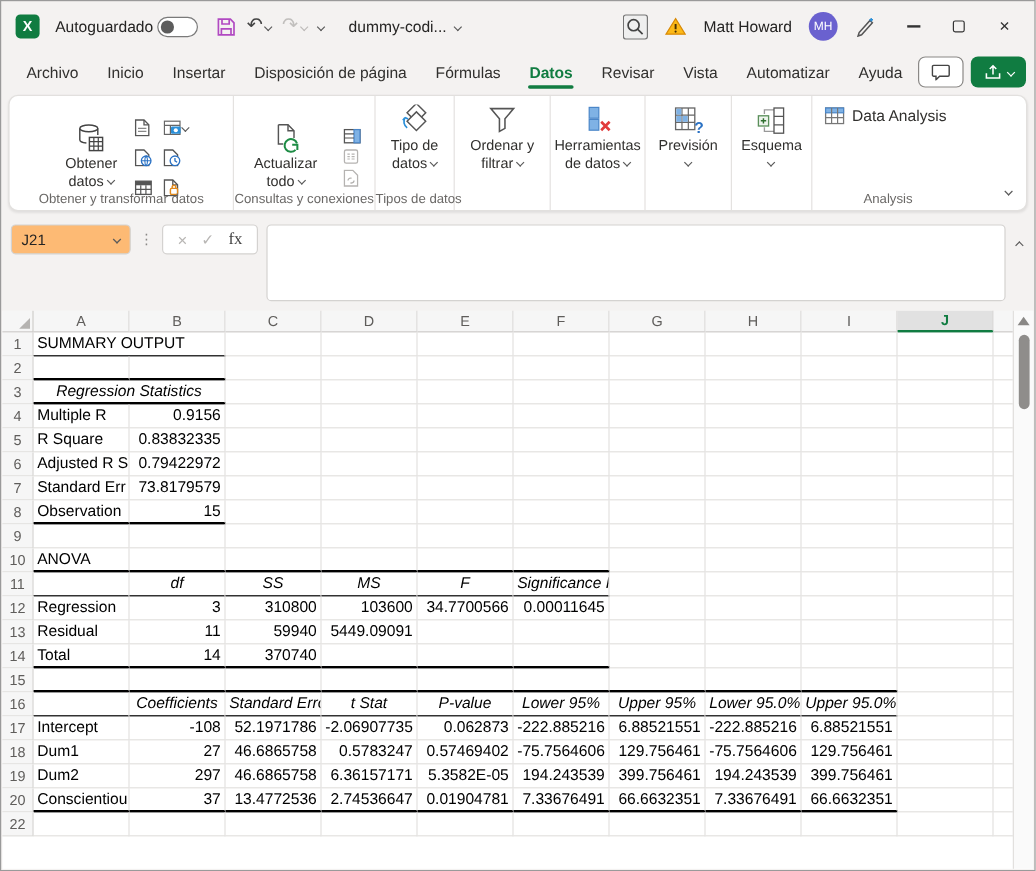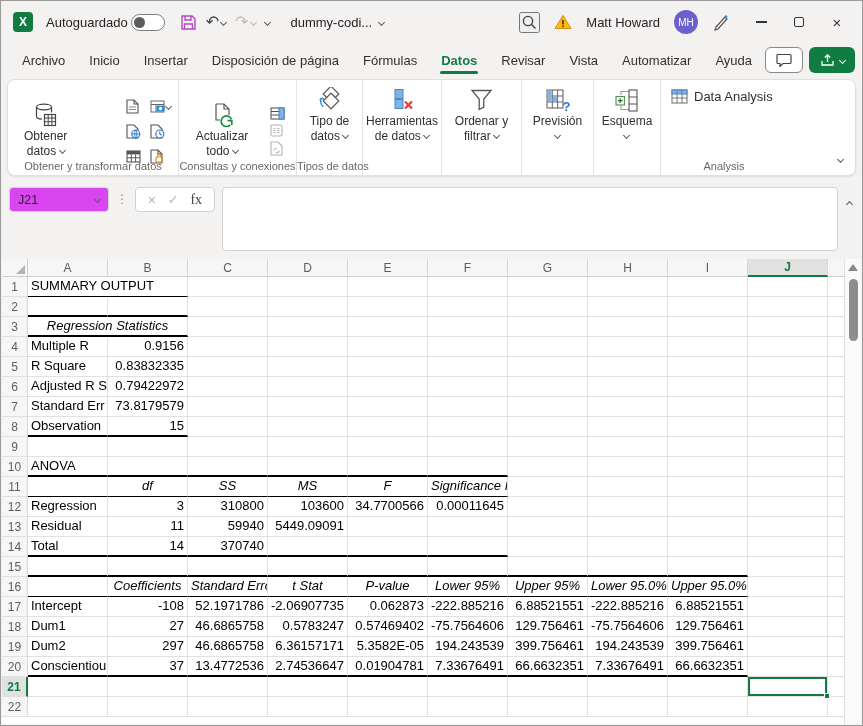--- a/index.html
+++ b/index.html
@@ -37,33 +37,33 @@
   .comment-btn{width:38px;height:26px;border:1px solid #8a8886;border-radius:6px;background:#fff;display:flex;align-items:center;justify-content:center}
   .share-btn{width:46px;height:26px;border:none;border-radius:6px;background:#107c41;display:flex;align-items:center;justify-content:center;gap:5px}
 
   
   .ribbon-wrap{padding:2px 6px 5px 6px}
   .ribbon{background:#fff;border:1px solid #e2e0de;border-radius:8px;box-shadow:0 1px 2px rgba(0,0,0,.08);height:97px;display:flex;position:relative}
   .rgroup{border-right:1px solid #e4e2e0;display:flex;flex-direction:column;align-items:center;padding-top:5px;position:relative}
   .rgroup .glabel{position:absolute;bottom:3px;left:0;right:0;text-align:center;font-size:11px;color:#6a6866;white-space:nowrap}
   .bigbtn{display:flex;flex-direction:column;align-items:center;background:none;border:none;cursor:pointer;padding:2px 6px}
   .bigbtn .lbl{font-size:12px;color:#31302e;line-height:15px;white-space:nowrap;text-align:center}
-  .g1{width:171px;flex-direction:row;justify-content:space-between;padding-left:10px;gap:8px}
+  .g1{width:187px;flex-direction:row;justify-content:center;padding-left:10px;gap:8px}
   .smallgrid{display:grid;grid-template-columns:24px 28px;grid-auto-rows:25px;margin-top:2px}
   .sbtn{background:none;border:none;display:flex;align-items:center;justify-content:flex-start;gap:1px;cursor:pointer}
   .g2{width:118px;flex-direction:row;justify-content:center;gap:16px}
   .smallcol{display:flex;flex-direction:column;gap:4px;margin-top:3px}
   .g3{width:66px}.g4{width:80px}.g5{width:79px}.g6{width:72px}.g7{width:67px}
   .g8{width:126px;align-items:flex-start;padding-left:10px}
   .da-btn{display:flex;align-items:center;gap:6px;background:none;border:none;font-size:13px;color:#31302e;margin-top:4px}
   .ribbon-collapse{position:absolute;right:12px;bottom:8px;background:none;border:none}
 
   
   .fbar{height:80px;display:flex;align-items:flex-start;padding:6px 8px 0 8px;gap:7px;position:relative}
-  .namebox{width:100px;height:25px;background:#d946ef;border:1px solid #d4d2d0;border-radius:4px;display:flex;align-items:center;padding:0 8px;gap:4px}
+  .namebox{width:100px;height:25px;background:#fdba74;border:1px solid #d4d2d0;border-radius:4px;display:flex;align-items:center;padding:0 8px;gap:4px}
   .namebox .ref{flex:1;font-size:12.5px;color:#252423}
   .vdots{color:#8a8886;font-size:12px;line-height:25px}
   .fxbox{width:80px;height:25px;background:#fff;border:1px solid #d4d2d0;border-radius:4px;display:flex;align-items:center;justify-content:space-around;padding:0 6px}
   .fxbox .x{color:#b8b6b4;font-size:14px}
   .fxbox .ck{color:#b8b6b4;font-size:13px}
   .fxbox .fx{font-family:"Liberation Serif",serif;font-size:14px;color:#444}
   .finput{flex:1;height:64px;background:#fff;border:1px solid #d4d2d0;border-radius:4px;margin-right:16px;font:13px "Liberation Sans",sans-serif;padding:3px 6px;resize:none;outline:none}
   .fcollapse{position:absolute;right:10px;top:12px;background:none;border:none}
 
   
@@ -290,40 +290,40 @@
           <rect x="9.5" y="1.5" width="11" height="11" transform="rotate(45 15 7)" fill="#fff" stroke="#555" stroke-width="1.2"></rect>
           <rect x="9.5" y="8.5" width="11" height="11" transform="rotate(45 15 14)" fill="#fff" stroke="#555" stroke-width="1.2"></rect>
           <path d="M5.5 11a6.5 6.5 0 0 0 1.8 8.6M5.5 11l-1.8 2.2M5.5 11l2.6 1.2" fill="none" stroke="#2b8fd8" stroke-width="1.4"></path>
         </svg>
         <span class="lbl">Tipo de</span>
         <span class="lbl"><span>datos</span> <span class="chev"></span></span>
       </button>
       <div class="glabel">Tipos de datos</div>
     </div>
 
-    <div class="rgroup g5">
-      <button class="bigbtn">
-        <svg width="27" height="27" viewBox="0 0 27 27">
-          <rect x="6" y="2.5" width="8" height="9" fill="#7fb2e5" stroke="#4a86c8" stroke-width="1"></rect>
-          <rect x="6" y="12.5" width="8" height="9" fill="#7fb2e5" stroke="#4a86c8" stroke-width="1"></rect>
-          <path d="M16 14.5l7 7M23 14.5l-7 7" stroke="#e23b3b" stroke-width="2.2"></path>
-        </svg>
-        <span class="lbl">Herramientas</span>
-        <span class="lbl"><span>de datos</span> <span class="chev"></span></span>
-      </button>
-      <div class="glabel"></div>
-    </div>
-
     <div class="rgroup g4">
       <button class="bigbtn">
         <svg width="27" height="27" viewBox="0 0 27 27">
             <path d="M4 3.5h19l-7.2 8.5v8l-4.6 2.5v-10.5z" fill="none" stroke="#555" stroke-width="1.3"></path>
           </svg>
         <span class="lbl">Ordenar y</span>
         <span class="lbl"><span>filtrar</span> <span class="chev"></span></span>
+      </button>
+      <div class="glabel"></div>
+    </div>
+
+    <div class="rgroup g5">
+      <button class="bigbtn">
+        <svg width="27" height="27" viewBox="0 0 27 27">
+          <rect x="6" y="2.5" width="8" height="9" fill="#7fb2e5" stroke="#4a86c8" stroke-width="1"></rect>
+          <rect x="6" y="12.5" width="8" height="9" fill="#7fb2e5" stroke="#4a86c8" stroke-width="1"></rect>
+          <path d="M16 14.5l7 7M23 14.5l-7 7" stroke="#e23b3b" stroke-width="2.2"></path>
+        </svg>
+        <span class="lbl">Herramientas</span>
+        <span class="lbl"><span>de datos</span> <span class="chev"></span></span>
       </button>
       <div class="glabel"></div>
     </div>
 
     <div class="rgroup g6">
       <button class="bigbtn">
         <svg width="27" height="27" viewBox="0 0 27 27">
           <rect x="3" y="3" width="16" height="18" fill="none" stroke="#666" stroke-width="1.1"></rect>
           <path d="M3 9h16M3 15h16M8.3 3v18M13.6 3v18" stroke="#666" stroke-width="1"></path>
           <rect x="3.6" y="3.6" width="4.2" height="4.9" fill="#7fb2e5"></rect>
@@ -673,36 +673,20 @@
         <div class="cell al-r bb-med">2.74536647</div>
         <div class="cell al-r bb-med">0.01904781</div>
         <div class="cell al-r bb-med">7.33676491</div>
         <div class="cell al-r bb-med">66.6632351</div>
         <div class="cell al-r bb-med">7.33676491</div>
         <div class="cell al-r bb-med">66.6632351</div>
         <div class="cell al-l"></div>
         <div class="cell stub"></div>
       </div>
       <div class="grow">
-        <div class="rowhead sel">21</div>
-        <div class="cell al-l"></div>
-        <div class="cell al-l"></div>
-        <div class="cell al-l"></div>
-        <div class="cell al-l"></div>
-        <div class="cell al-l"></div>
-        <div class="cell al-l"></div>
-        <div class="cell al-l"></div>
-        <div class="cell al-l"></div>
-        <div class="cell al-l"></div>
-        <div class="cell al-l selcell">
-          <div class="handle"></div>
-        </div>
-        <div class="cell stub"></div>
-      </div>
-      <div class="grow">
         <div class="rowhead">22</div>
         <div class="cell al-l"></div>
         <div class="cell al-l"></div>
         <div class="cell al-l"></div>
         <div class="cell al-l"></div>
         <div class="cell al-l"></div>
         <div class="cell al-l"></div>
         <div class="cell al-l"></div>
         <div class="cell al-l"></div>
         <div class="cell al-l"></div>

